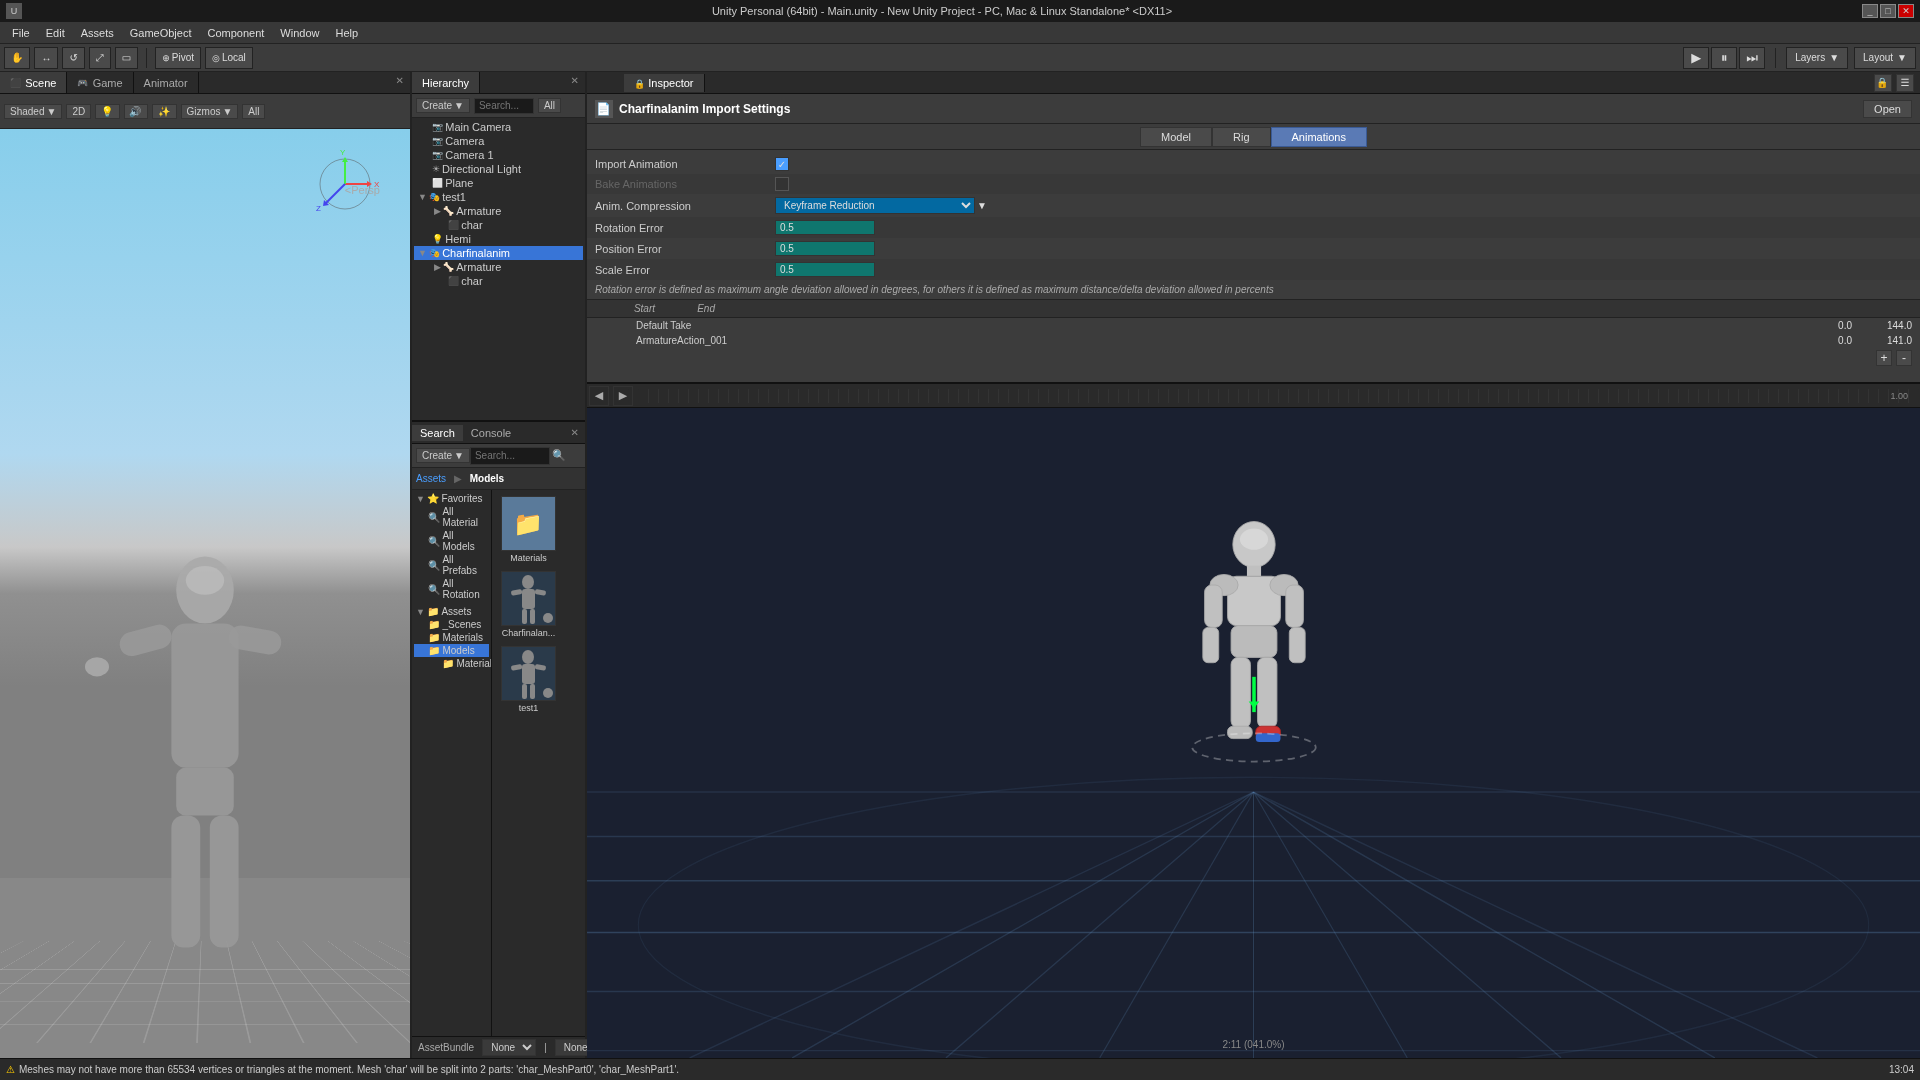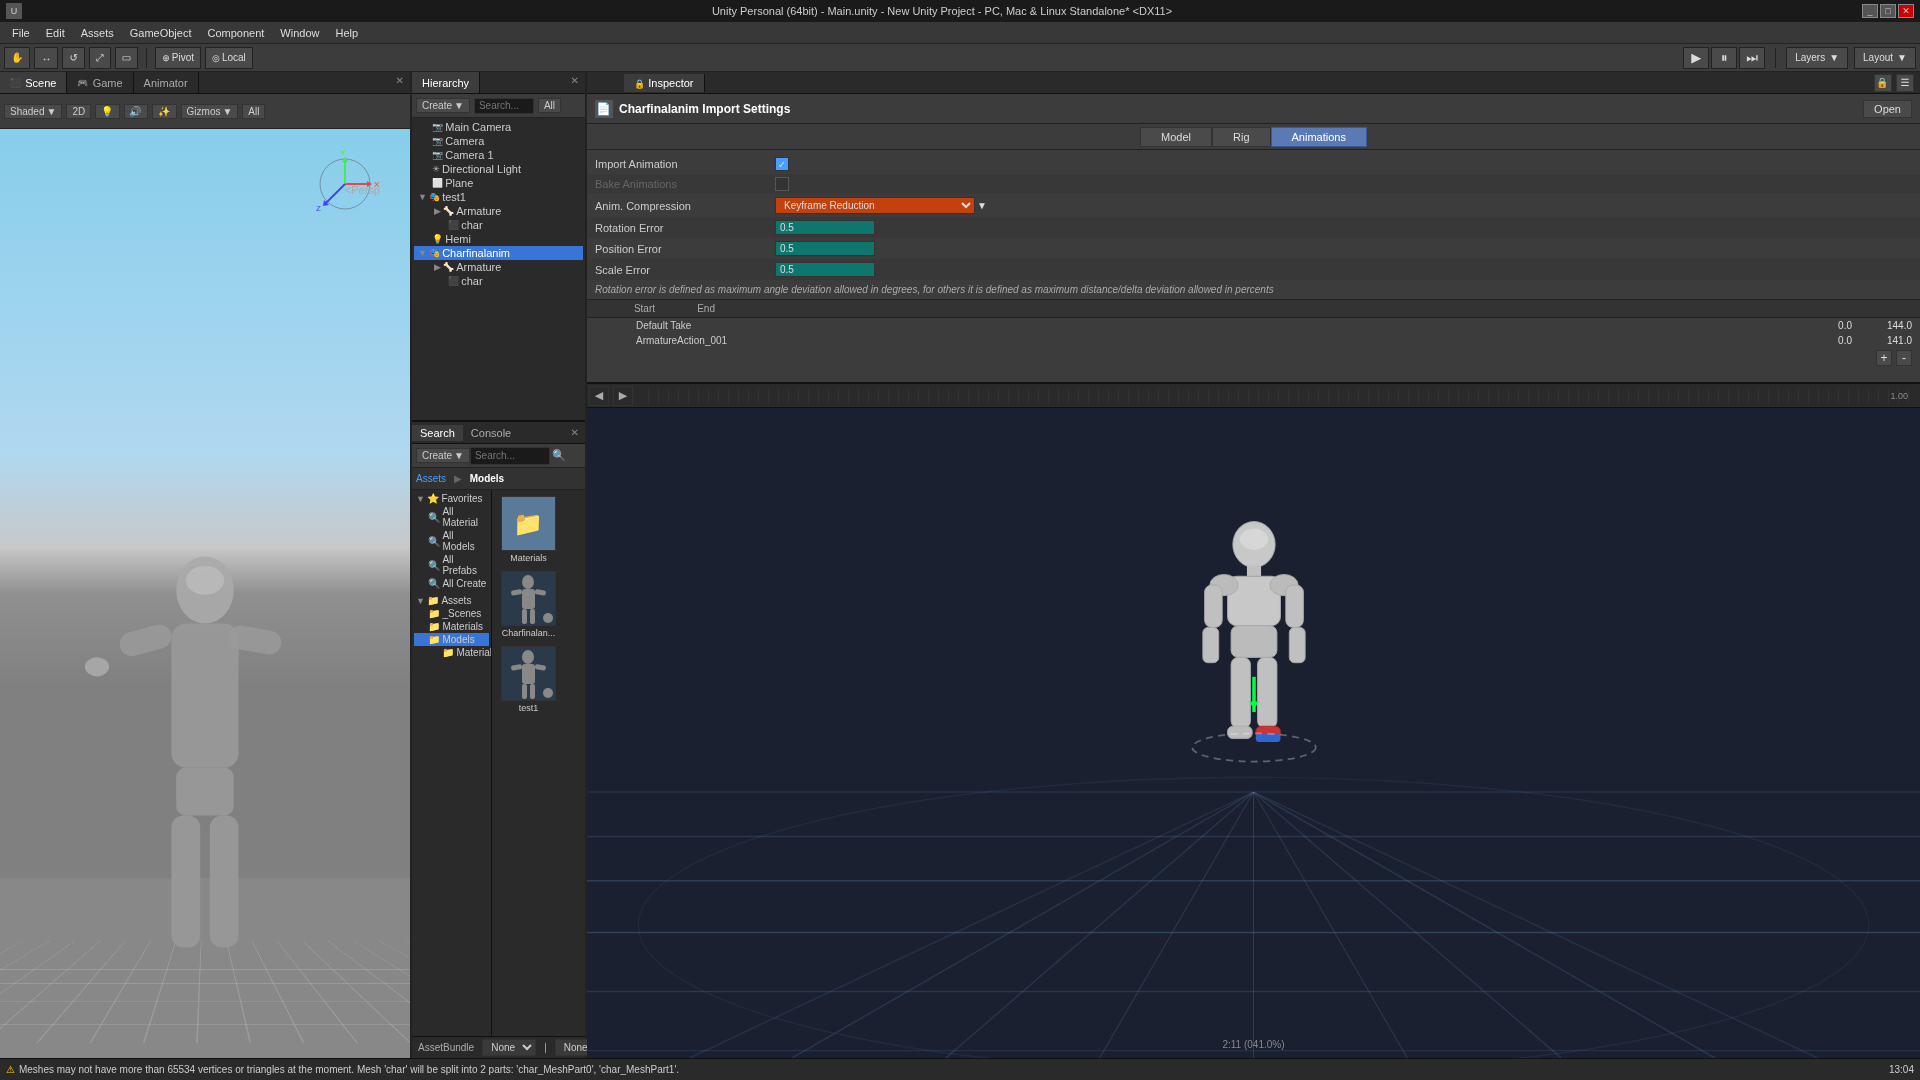--- a/index.html
+++ b/index.html
@@ -363,21 +363,21 @@
       flex-shrink: 0;
     }
     .row-checkbox {
       width: 14px; height: 14px;
       background: #4a9eff;
       border: 1px solid #333;
       display: flex; align-items: center; justify-content: center;
       font-size: 10px;
     }
     .row-select {
-      background: #c2410c;
+      background: #0369a1;
       border: 1px solid #333;
       color: #ddd;
       font-size: 10px;
       padding: 1px 4px;
       width: 200px;
     }
     .row-input {
       background: #0f766e;
       border: 1px solid #333;
       color: #ddd;
@@ -387,21 +387,21 @@
     }
     .clips-header {
       display: flex;
       align-items: center;
       padding: 3px 8px;
       background: #333;
       border-top: 1px solid #222;
       border-bottom: 1px solid #222;
     }
     .clips-label { font-size: 11px; color: #ddd; flex: 1; }
-    .clips-col { font-size: 10px; color: #aaa; min-width: 60px; text-align: right; }
+    .clips-col { font-size: 10px; color: #aaa; min-width: 60px; text-align: right; font-style: italic; }
     .clip-row {
       display: flex;
       align-items: center;
       padding: 2px 8px;
       font-size: 10px;
       color: #ccc;
     }
     .clip-name { flex: 1; padding-left: 41px; }
     .clip-val { min-width: 60px; text-align: right; color: #ddd; }
     .info-text {
@@ -723,21 +723,21 @@
             <div class="tree-item" style="padding-left:14px;">
               <span class="tree-folder-icon">🔍</span>
               <span>All Models</span>
             </div>
             <div class="tree-item" style="padding-left:14px;">
               <span class="tree-folder-icon">🔍</span>
               <span>All Prefabs</span>
             </div>
             <div class="tree-item" style="padding-left:14px;">
               <span class="tree-folder-icon">🔍</span>
-              <span>All Create</span>
+              <span>All Rotation</span>
             </div>
           </div>
           <div style="margin-top:4px;">
             <div class="tree-item">
               <span class="hier-arrow">▼</span>
               <span class="tree-folder-icon">📁</span>
               <span style="font-size:10px;">Assets</span>
             </div>
             <div class="tree-item" style="padding-left:14px;">
               <span class="tree-folder-icon">📁</span>

